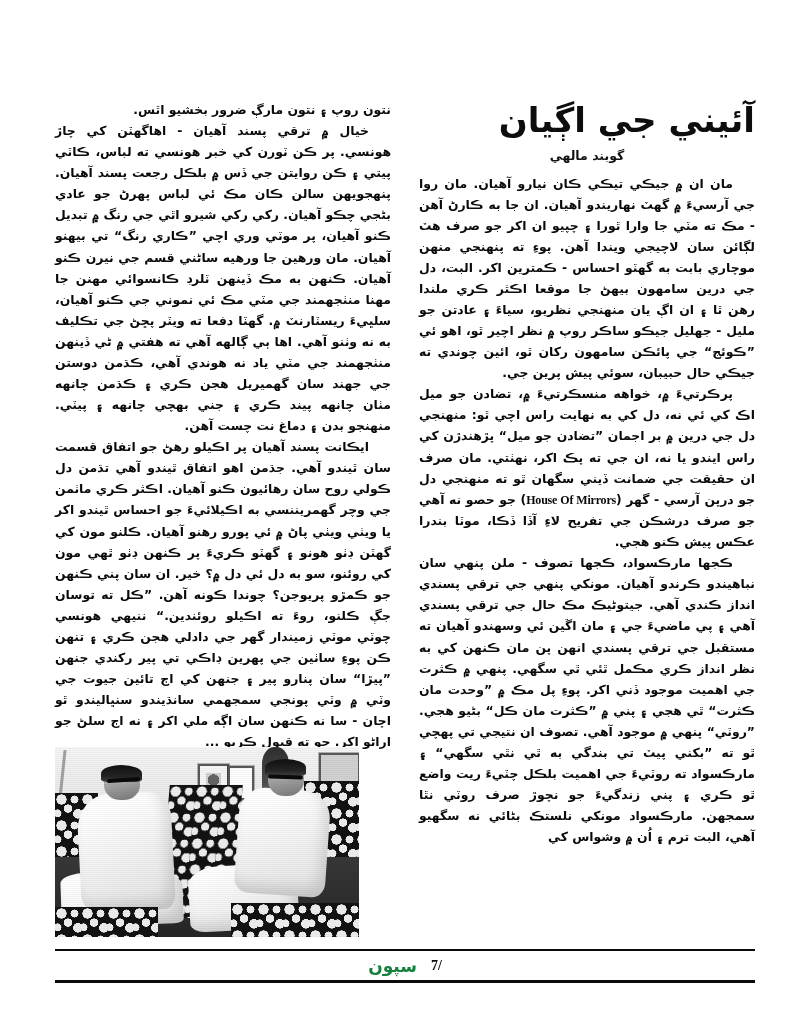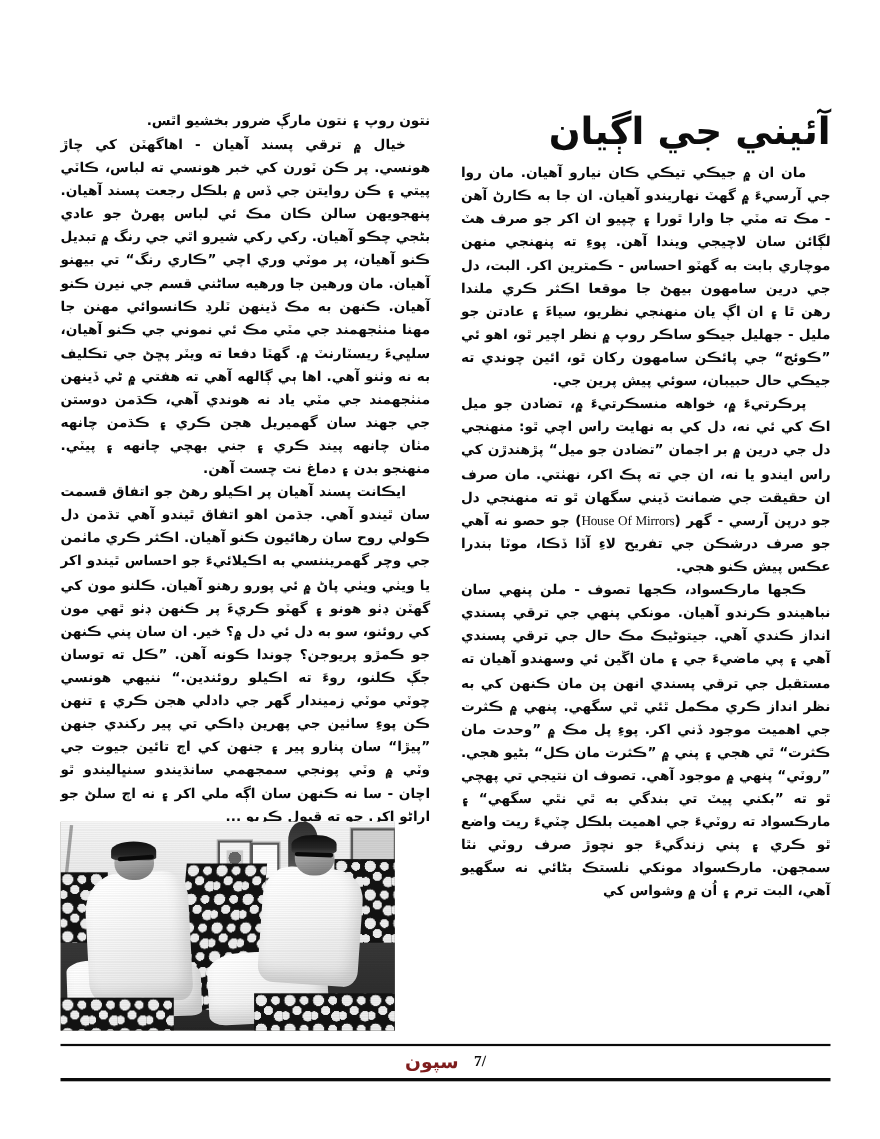--- a/index.html
+++ b/index.html
@@ -92,21 +92,21 @@
   .body-text p.center-sig {
     text-indent: 0;
     text-align: center;
     margin-top: 2px;
   }
 
   .latin {
     direction: ltr;
     unicode-bidi: isolate;
     font-family: "Liberation Serif", "DejaVu Serif", serif;
-    font-weight: normal;
+    font-weight: bold;
     font-size: 12px;
     letter-spacing: -0.2px;
   }
 
   
   .photo-wrap {
     position: absolute;
     left: 0;
     bottom: 0;
     width: 304px;
@@ -279,21 +279,21 @@
     left: 0; right: 0; top: 2px; bottom: 3px;
     display: flex;
     align-items: center;
     justify-content: center;
     gap: 14px;
     direction: rtl;
   }
   .footer-magazine {
     font-size: 17px;
     font-weight: bold;
-    color: #7f1d1d;
+    color: #15803d;
     letter-spacing: 0.5px;
   }
   .footer-page {
     direction: ltr;
     unicode-bidi: isolate;
     font-size: 14px;
     font-weight: bold;
     color: #0b0b0b;
     font-family: "Liberation Serif", "DejaVu Serif", serif;
   }
@@ -303,20 +303,21 @@
 
 <div class="page">
 
   <div class="content">
     <div class="columns">
 
       <div class="col col-right">
 
         <h1 class="article-title">آئيني جي اڳيان</h1>
 
+        <div class="article-byline">گوبند مالهي</div>
 
         <div class="body-text">
           <p>مان ان ۾ جيڪي تيڪي ڪان نيارو آهيان. مان روا جي آرسيءَ ۾ گهٽ نهاريندو آهيان. ان جا به ڪارڻ آهن - مڪ ته مٽي جا وارا ٿورا ۽ چپيو ان اکر جو صرف هٽ لڳائن سان لاچيجي ويندا آهن. پوءِ ته پنهنجي منهن موچاري بابت به گهٽو احساس - ڪمترين اکر. البت، دل جي درين سامهون بيهڻ جا موقعا اڪثر ڪري ملندا رهن ٿا ۽ ان اڳ يان منهنجي نظريو، سياءَ ۽ عادتن جو مليل - جهليل جيڪو ساڪر روپ ۾ نظر اچير ٿو، اهو ئي ”ڪوئج“ جي پائڪن سامهون رکان ٿو، ائين چوندي ته جيڪي حال حبيبان، سوئي پيش پرين جي.</p>
           <p>پرڪرتيءَ ۾، خواهه منسڪرتيءَ ۾، تضادن جو ميل اڪ کي ئي نه، دل کي به نهايت راس اچي ٿو: منهنجي دل جي درين ۾ بر اجمان ”تضادن جو ميل“ پڙهندڙن کي راس ايندو يا نه، ان جي ته پڪ اکر، نهٺتي. مان صرف ان حقيقت جي ضمانت ڏيني سگهان ٿو ته منهنجي دل جو درپن آرسي - گهر (<span class="latin">House Of Mirrors</span>) جو حصو نه آهي جو صرف درشڪن جي تفريح لاءِ آڏا ڏڪا، موٽا بندرا عڪس پيش ڪنو هجي.</p>
           <p>ڪجها مارڪسواد، ڪجها تصوف - ملن پنهي سان نباهيندو ڪرندو آهيان. مونکي پنهي جي ترقي پسندي انداز ڪندي آهي. جيتوڻيڪ مڪ حال جي ترقي پسندي آهي ۽ پي ماضيءَ جي ۽ مان اڱين ئي وسهندو آهيان ته مستقبل جي ترقي پسندي انهن پن مان ڪنهن کي به نظر انداز ڪري مڪمل ٿئي ٿي سگهي. پنهي ۾ ڪثرت جي اهميت موجود ڏني اکر. پوءِ پل مڪ ۾ ”وحدت مان ڪثرت“ ٿي هجي ۽ پني ۾ ”ڪثرت مان ڪل“ بڻيو هجي. ”روٽي“ پنهي ۾ موجود آهي. تصوف ان نتيجي تي پهچي ٿو ته ”بکني پيٽ تي بندگي به ٿي نٿي سگهي“ ۽ مارڪسواد ته روٽيءَ جي اهميت بلڪل چٽيءَ ريت واضع ٿو ڪري ۽ پني زندگيءَ جو نچوڙ صرف روٽي نٿا سمجهن. مارڪسواد مونکي نلستڪ بڻائي نه سگهيو آهي، البت ترم ۽ اُن ۾ وشواس کي</p>
         </div>
       </div>
 
       <div class="col col-left">
 

